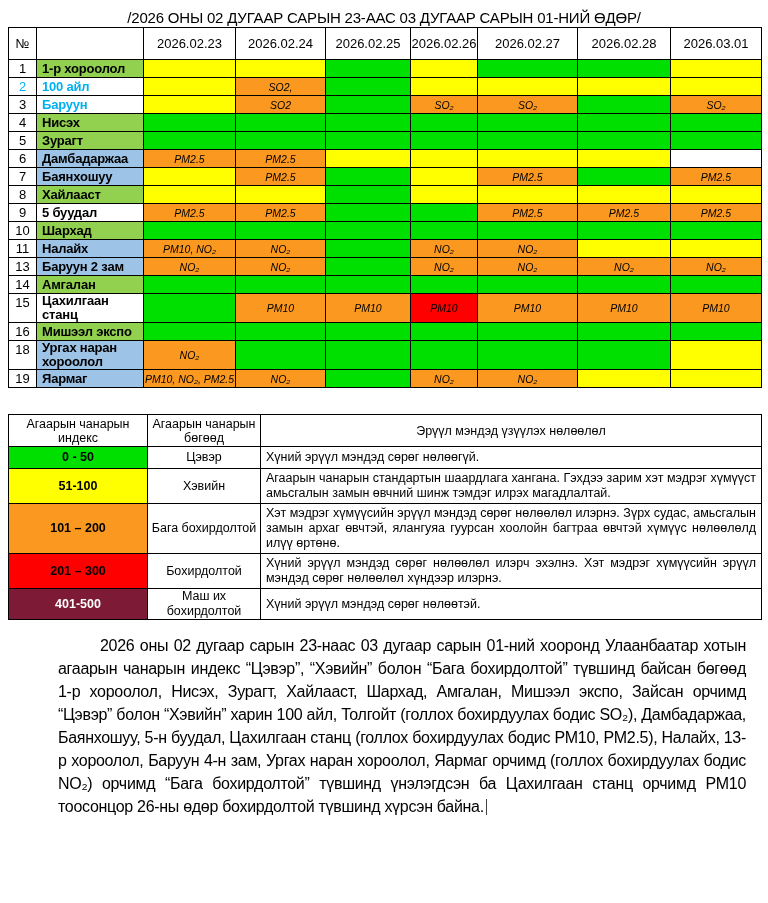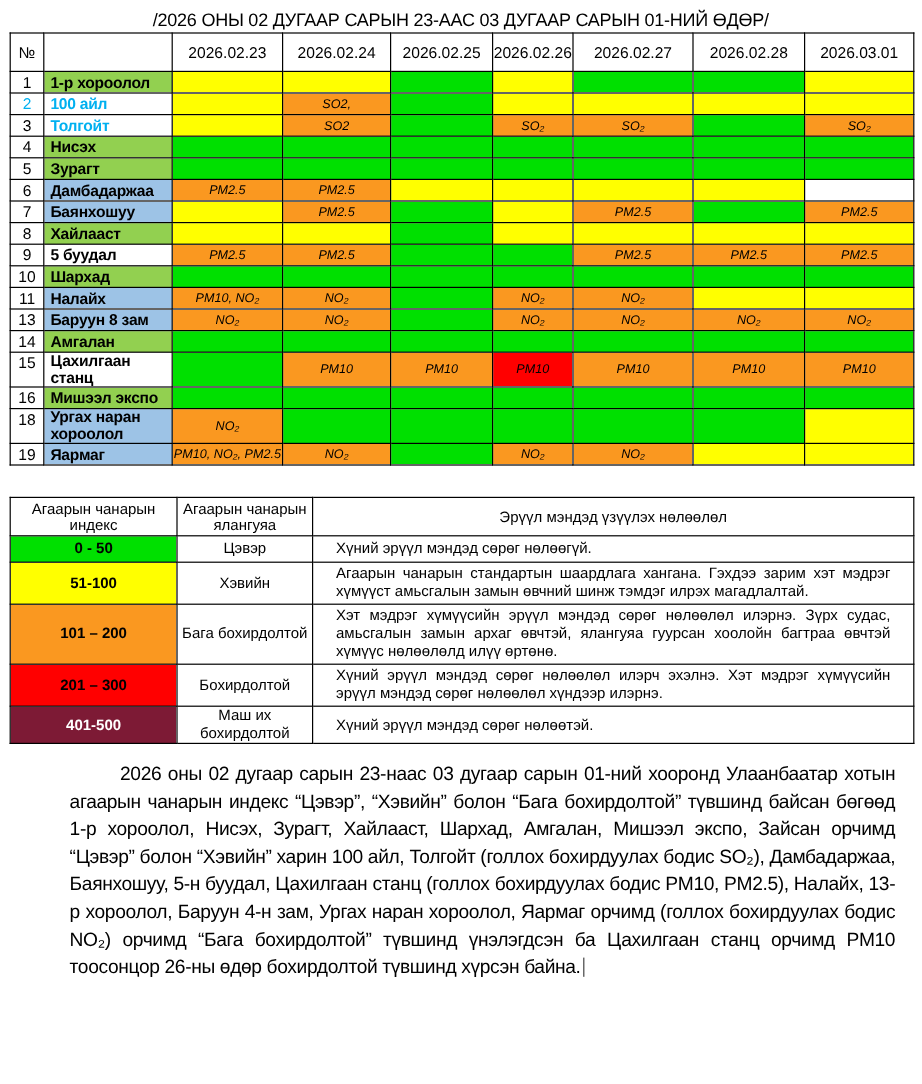--- a/index.html
+++ b/index.html
@@ -21,21 +21,21 @@
   .bg-blue  { background:#9DC3E6; }
   .bg-white { background:#FFFFFF; }
   .blue-text { color:#00B0F0; }
   table.aqi { margin-bottom:26px; }
 
   
   table.legend th { height:32px; font-weight:400; font-size:12.5px; text-align:center; line-height:14px; padding:1px 3px; }
   table.legend td { height:22px; font-size:12.5px; line-height:15px; }
   table.legend td.range { text-align:center; font-weight:700; vertical-align:middle; }
   table.legend td.cat { text-align:center; vertical-align:middle; padding:0 2px; }
-  table.legend td.effect { text-align:justify; vertical-align:middle; padding:2px 19px; }
+  table.legend td.effect { text-align:justify; vertical-align:middle; padding:2px 5px; }
 
   .summary-wrap { margin:14px 22px 0 58px; }
   .summary { font-size:16px; line-height:23px; letter-spacing:-0.3px; text-align:justify; text-indent:42px; }
   .caret { display:inline-block; width:1px; height:16px; background:#444; margin-left:2px; vertical-align:-3px; }
 </style>
 </head>
 <body>
 
 <div>
 
@@ -86,21 +86,21 @@
           <td class="cell" style="background: rgb(255, 255, 0);"></td>
           <td class="cell" style="background: rgb(250, 152, 32);">SO2,</td>
           <td class="cell" style="background: rgb(0, 224, 0);"></td>
           <td class="cell" style="background: rgb(255, 255, 0);"></td>
           <td class="cell" style="background: rgb(255, 255, 0);"></td>
           <td class="cell" style="background: rgb(255, 255, 0);"></td>
           <td class="cell" style="background: rgb(255, 255, 0);"></td>
         </tr>
         <tr>
           <td class="num">3</td>
-          <td class="label bg-white blue-text">Толгойт</td>
+          <td class="label bg-white blue-text">Баруун</td>
           <td class="cell" style="background: rgb(255, 255, 0);"></td>
           <td class="cell" style="background: rgb(250, 152, 32);">SO2</td>
           <td class="cell" style="background: rgb(0, 224, 0);"></td>
           <td class="cell" style="background: rgb(250, 152, 32);">SO₂</td>
           <td class="cell" style="background: rgb(250, 152, 32);">SO₂</td>
           <td class="cell" style="background: rgb(0, 224, 0);"></td>
           <td class="cell" style="background: rgb(250, 152, 32);">SO₂</td>
         </tr>
         <tr>
           <td class="num">4</td>
@@ -185,21 +185,21 @@
           <td class="cell" style="background: rgb(250, 152, 32);">PM10, NO₂</td>
           <td class="cell" style="background: rgb(250, 152, 32);">NO₂</td>
           <td class="cell" style="background: rgb(0, 224, 0);"></td>
           <td class="cell" style="background: rgb(250, 152, 32);">NO₂</td>
           <td class="cell" style="background: rgb(250, 152, 32);">NO₂</td>
           <td class="cell" style="background: rgb(255, 255, 0);"></td>
           <td class="cell" style="background: rgb(255, 255, 0);"></td>
         </tr>
         <tr>
           <td class="num">13</td>
-          <td class="label bg-blue">Баруун 8 зам</td>
+          <td class="label bg-blue">Баруун 2 зам</td>
           <td class="cell" style="background: rgb(250, 152, 32);">NO₂</td>
           <td class="cell" style="background: rgb(250, 152, 32);">NO₂</td>
           <td class="cell" style="background: rgb(0, 224, 0);"></td>
           <td class="cell" style="background: rgb(250, 152, 32);">NO₂</td>
           <td class="cell" style="background: rgb(250, 152, 32);">NO₂</td>
           <td class="cell" style="background: rgb(250, 152, 32);">NO₂</td>
           <td class="cell" style="background: rgb(250, 152, 32);">NO₂</td>
         </tr>
         <tr>
           <td class="num">14</td>
@@ -261,21 +261,21 @@
 
   <table class="legend">
     <colgroup id="legend-cols">
         <col style="width: 139px;">
         <col style="width: 113px;">
         <col style="width: 501px;">
       </colgroup>
     <thead id="legend-head">
         <tr>
           <th>Агаарын чанарын индекс</th>
-          <th>Агаарын чанарын ялангуяа</th>
+          <th>Агаарын чанарын бөгөөд</th>
           <th>Эрүүл мэндэд үзүүлэх нөлөөлөл</th>
         </tr>
       </thead>
     <tbody id="legend-body">
         <tr>
           <td class="range" style="background: rgb(0, 224, 0); color: rgb(0, 0, 0);">0 - 50</td>
           <td class="cat">Цэвэр</td>
           <td class="effect">Хүний эрүүл мэндэд сөрөг нөлөөгүй.</td>
         </tr>
         <tr>

